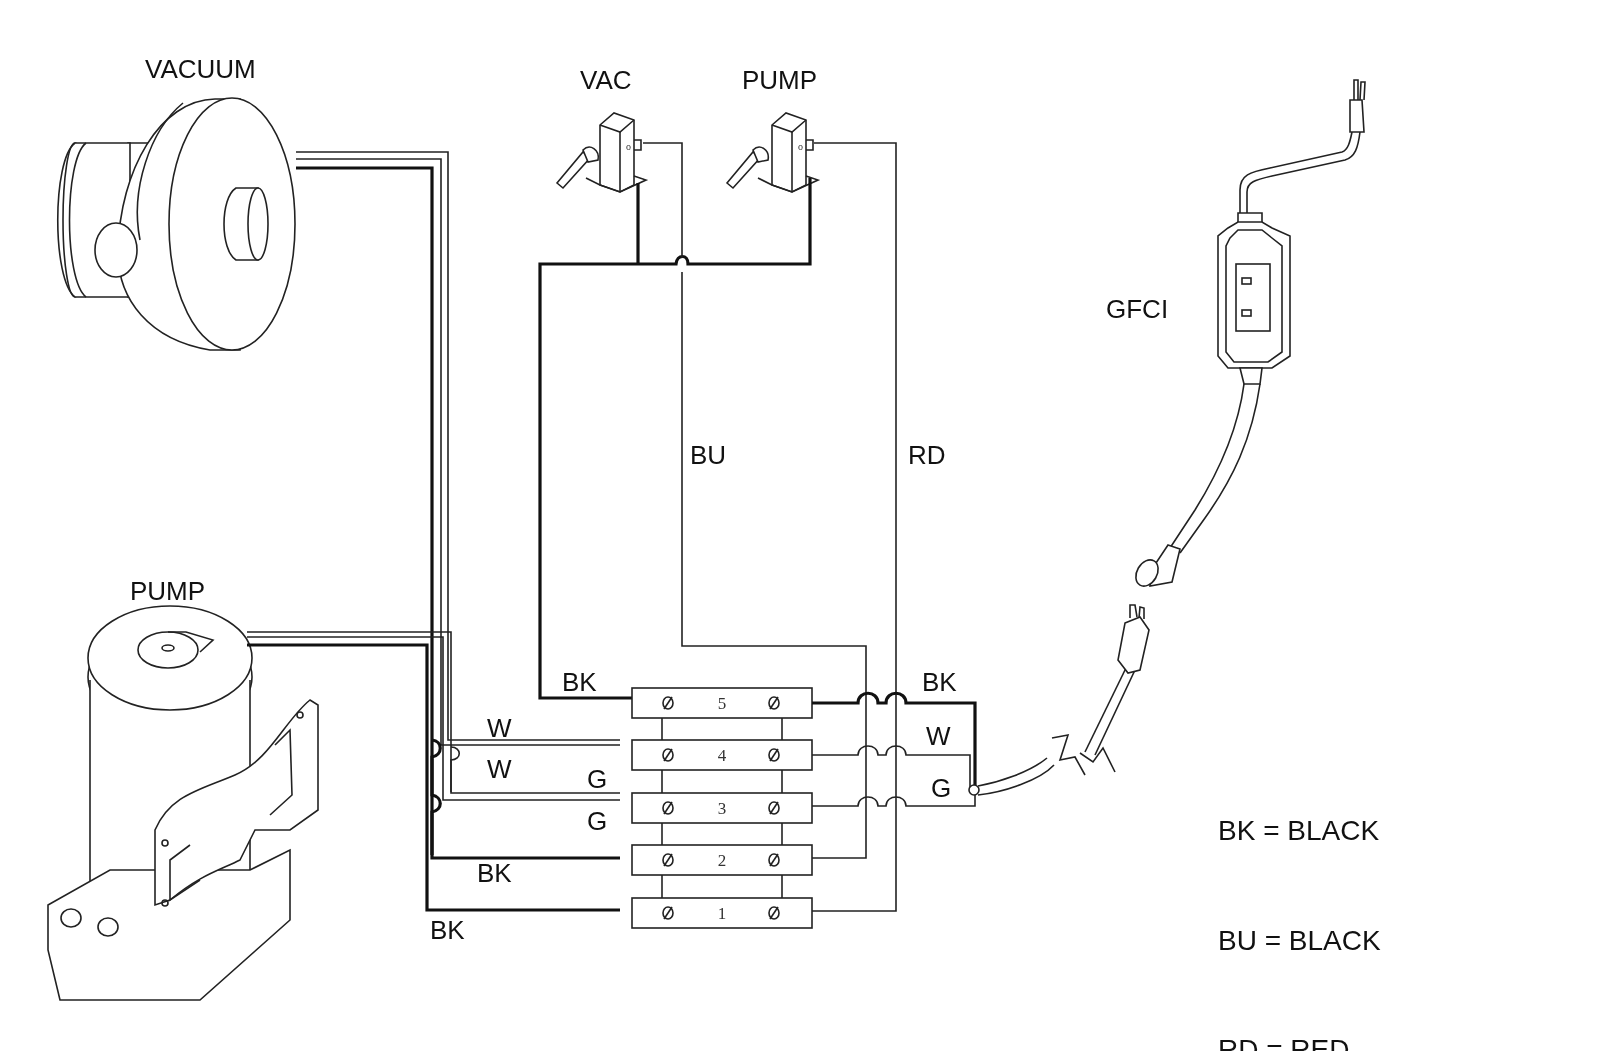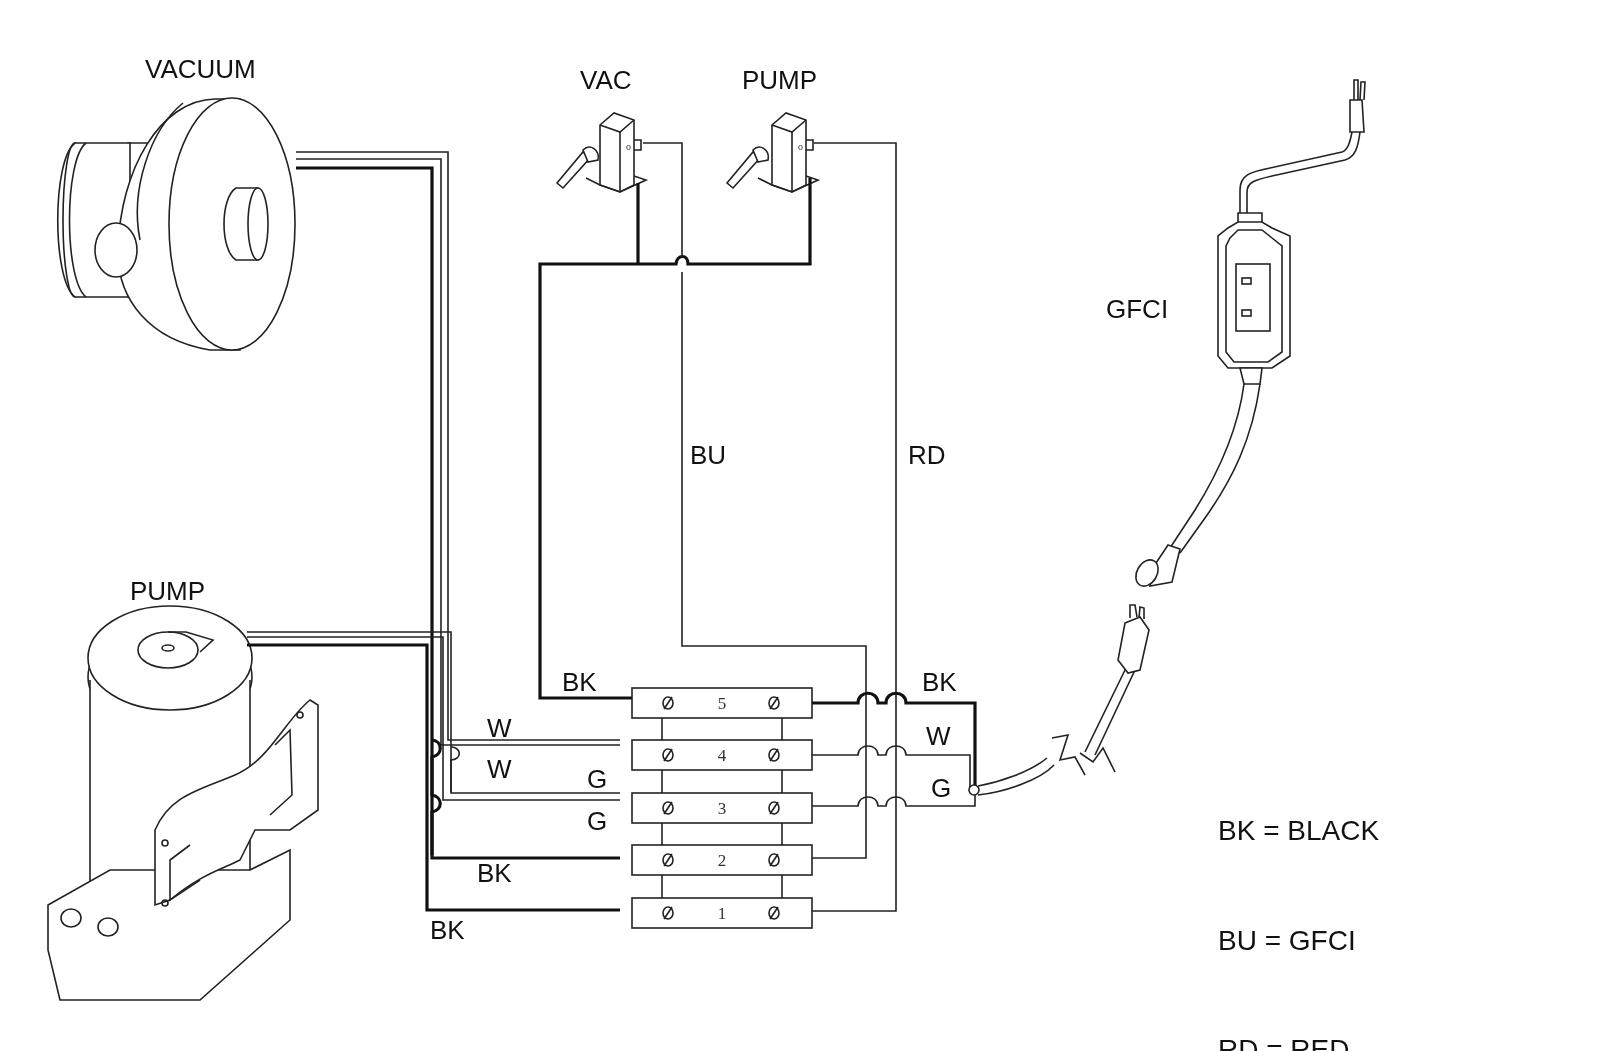--- a/index.html
+++ b/index.html
@@ -229,19 +229,19 @@
     <path class="thin" d="M1244,384 C1238,430 1220,470 1195,510 L1170,548"></path>
     <path class="thin" d="M1260,384 C1252,440 1232,480 1205,518 L1180,553"></path>
     <path class="part" d="M1168,545 L1180,549 L1172,582 L1150,586 L1150,572 Z"></path>
     <ellipse class="part" cx="1147" cy="573" rx="10" ry="14" transform="rotate(30 1147 573)"></ellipse>
   </g>
   <text class="lbl" x="1106" y="318">GFCI</text>
 </svg>
 
 <div class="legend">
   <div>BK = BLACK</div>
-  <div>BU = GFCI</div>
+  <div>BU = BLACK</div>
   <div>RD = RED</div>
   
   
   
   
 </div>
 
 </body></html>

